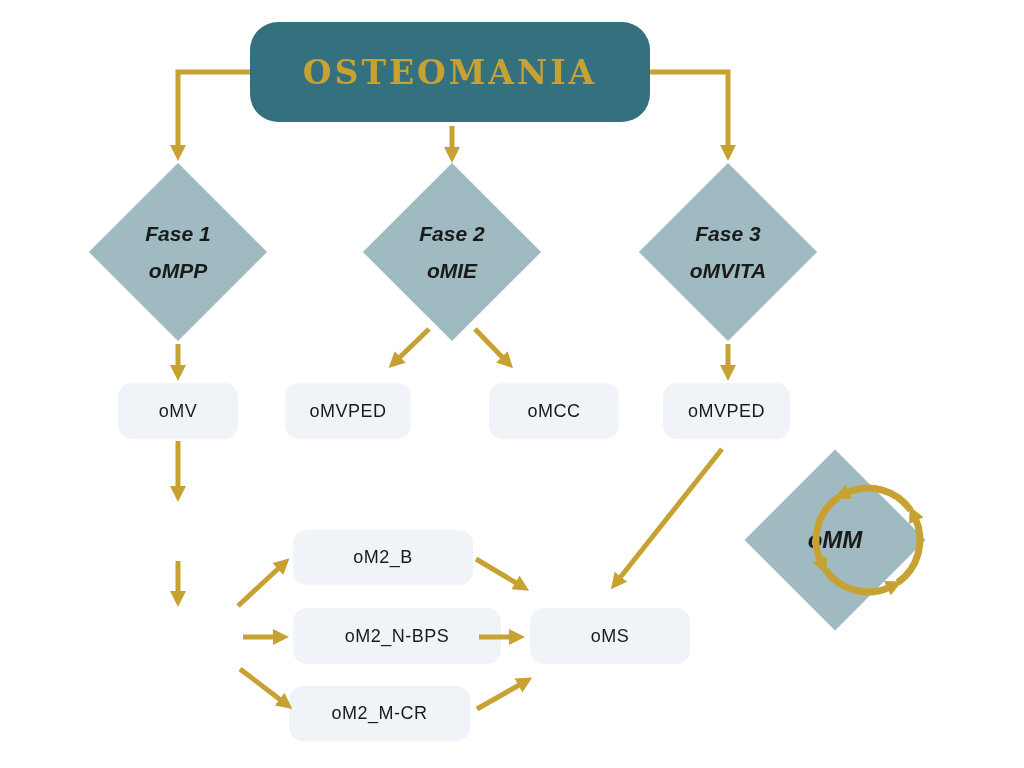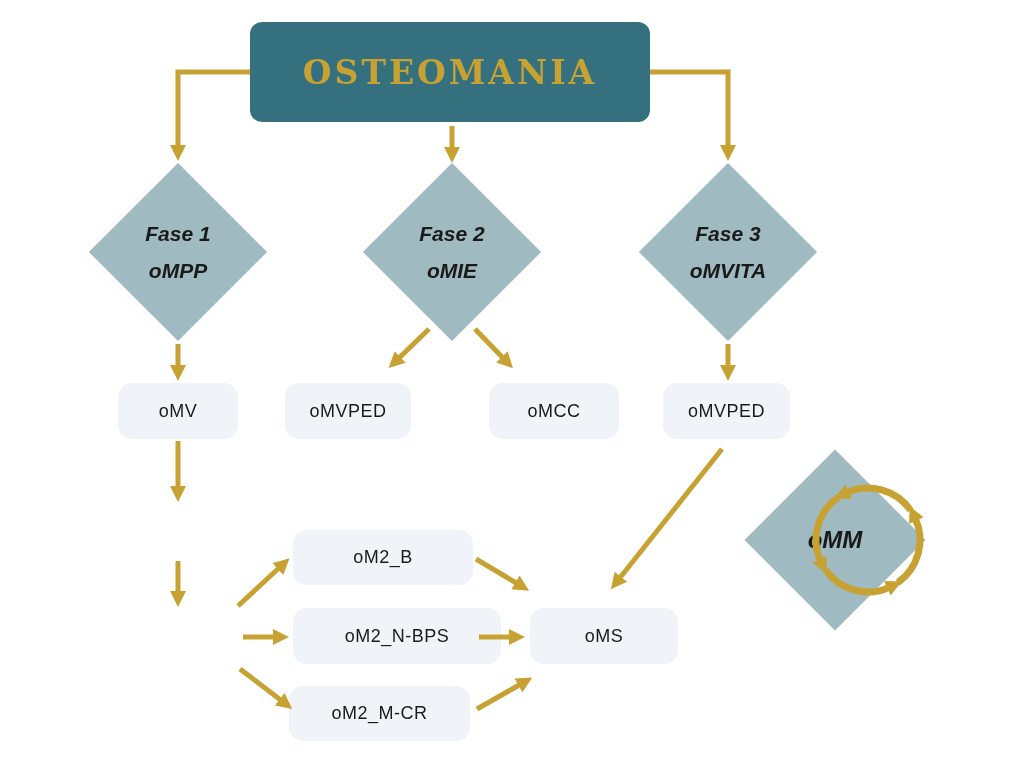--- a/index.html
+++ b/index.html
@@ -21,21 +21,21 @@
   svg.edge-layer{
     position:absolute;left:0;top:0;width:1024px;height:768px;
     z-index:5;pointer-events:none;
   }
   .edge{stroke:var(--gold);stroke-width:5;fill:none;stroke-linejoin:miter;}
   .edge.thick{stroke-width:7;}
   .arrowhead-fill{fill:var(--gold);}
 
   .title-box{
     position:absolute;left:250px;top:22px;width:400px;height:100px;
-    background:var(--teal);border-radius:12px;
+    background:var(--teal);border-radius:28px;
     display:flex;align-items:center;justify-content:center;
     z-index:2;
   }
   .title-box span{
     font-family:"DejaVu Serif","Liberation Serif",serif;
     font-weight:bold;font-size:33px;letter-spacing:3px;
     color:var(--gold);
   }
 
   .diamond{position:absolute;width:176px;height:176px;z-index:1;}
@@ -149,21 +149,21 @@
   <div class="node" style="left:293px;top:530px;width:180px;height:55px">
     <span>oM2_B</span>
   </div>
   <div class="node" style="left:293px;top:608px;width:208px">
     <span>oM2_N-BPS</span>
   </div>
   <div class="node" style="left:289px;top:686px;width:181px;height:55px">
     <span>oM2_M-CR</span>
   </div>
 
-  <div class="node" style="left:530px;top:608px;width:148px">
+  <div class="node" style="left:530px;top:608px;width:160px">
     <span>oMS</span>
   </div>
 
   <div class="diamond cycle" style="left:745px;top:450px">
     <div class="shape"></div>
     <div class="label">
       <div>oMM</div>
     </div>
   </div>
 

